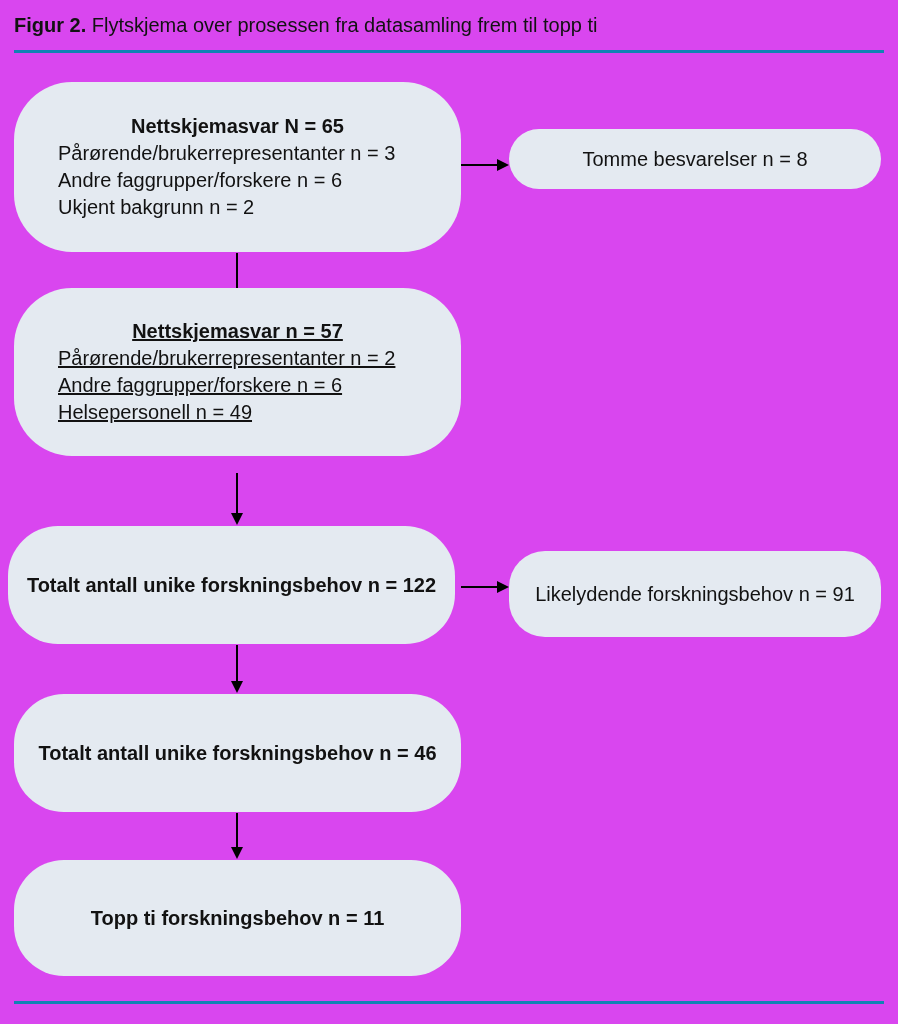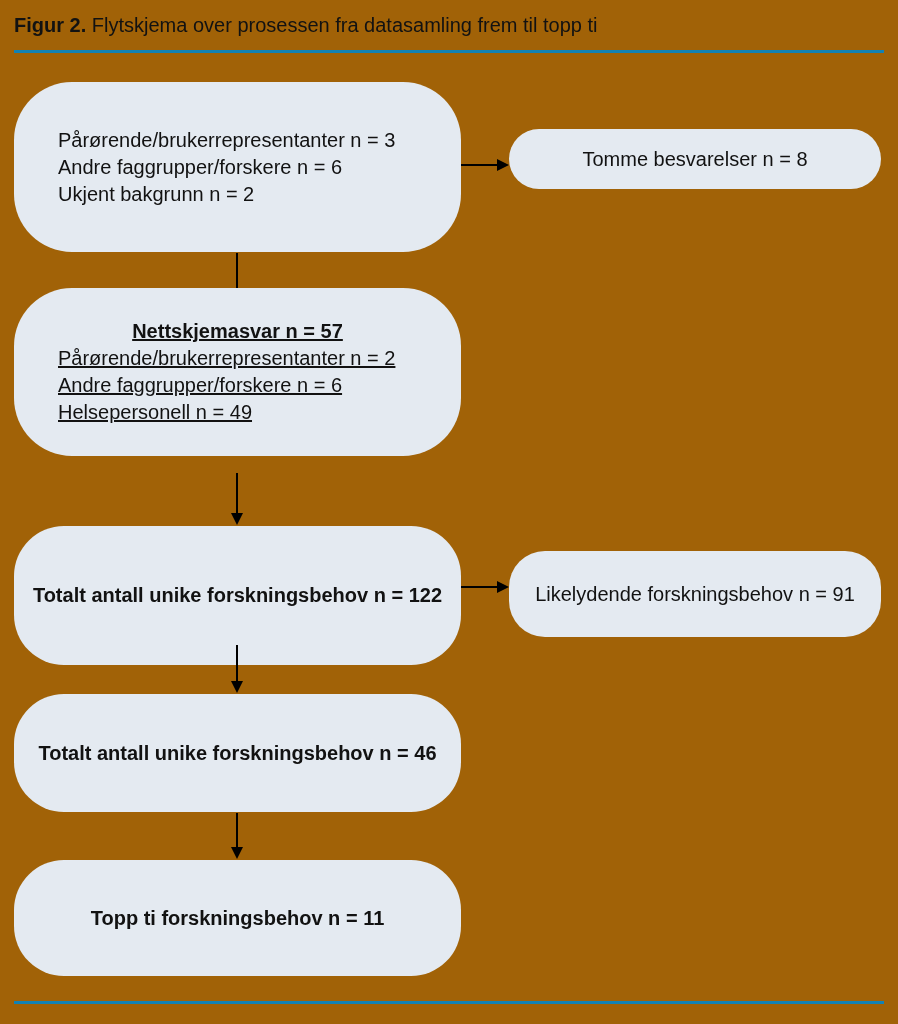--- a/index.html
+++ b/index.html
@@ -7,21 +7,21 @@
     --rule: #1282b4;
     --text: #121212;
     --arrow: #000000;
   }
   * { box-sizing: border-box; }
   html, body { margin: 0; padding: 0; background: #ffffff; }
   .page {
     position: relative;
     width: 898px;
     height: 1024px;
-    background: #a16207;
+    background: #d946ef;
     font-family: "Liberation Sans", "DejaVu Sans", sans-serif;
     color: var(--text);
     overflow: hidden;
   }
   .caption {
     position: absolute;
     left: 14px;
     top: 12px;
     font-size: 20px;
     line-height: 26px;
@@ -60,21 +60,21 @@
     text-align: left;
     font-weight: 400;
   }
   .node.single { align-items: center; text-align: center; }
   .node.bold { font-weight: 700; }
   .node.regular { font-weight: 400; }
 
   #box1 { left: 14px; top: 82px;  width: 447px; height: 170px; border-radius: 58px; }
   #side1 { left: 509px; top: 129px; width: 372px; height: 60px; border-radius: 37px; justify-content: center; }
   #box2 { left: 14px; top: 288px; width: 447px; height: 168px; border-radius: 58px; text-decoration: underline; }
-  #box3 { left: 14px; top: 526px; width: 447px; height: 139px; border-radius: 50px; }
+  #box3 { left: 8px; top: 526px; width: 447px; height: 118px; border-radius: 50px; }
   #side2 { left: 509px; top: 551px; width: 372px; height: 86px; border-radius: 36px; }
   #box4 { left: 14px; top: 694px; width: 447px; height: 118px; border-radius: 50px; }
   #box5 { left: 14px; top: 860px; width: 447px; height: 116px; border-radius: 50px; }
 
   .arrow { position: absolute; display: block; }
   .arrow line { stroke: var(--arrow); stroke-width: 2; }
   .arrow polygon { fill: var(--arrow); }
 </style>
 </head>
 <body>
@@ -82,20 +82,21 @@
 <div class="page">
 
   <div class="caption">
     <span class="bold">Figur 2.</span>
     <span>Flytskjema over prosessen fra datasamling frem til topp ti</span>
   </div>
 
   <div class="rule rule-top"></div>
 
   <div class="node" id="box1">
+    <div class="title">Nettskjemasvar N = 65</div>
     <div class="lines">
       <div>Pårørende/brukerrepresentanter n = 3</div>
       <div>Andre faggrupper/forskere n = 6</div>
       <div>Ukjent bakgrunn n = 2</div>
     </div>
   </div>
 
   <div class="node single regular" id="side1">
     <div>Tomme besvarelser n = 8</div>
   </div>

